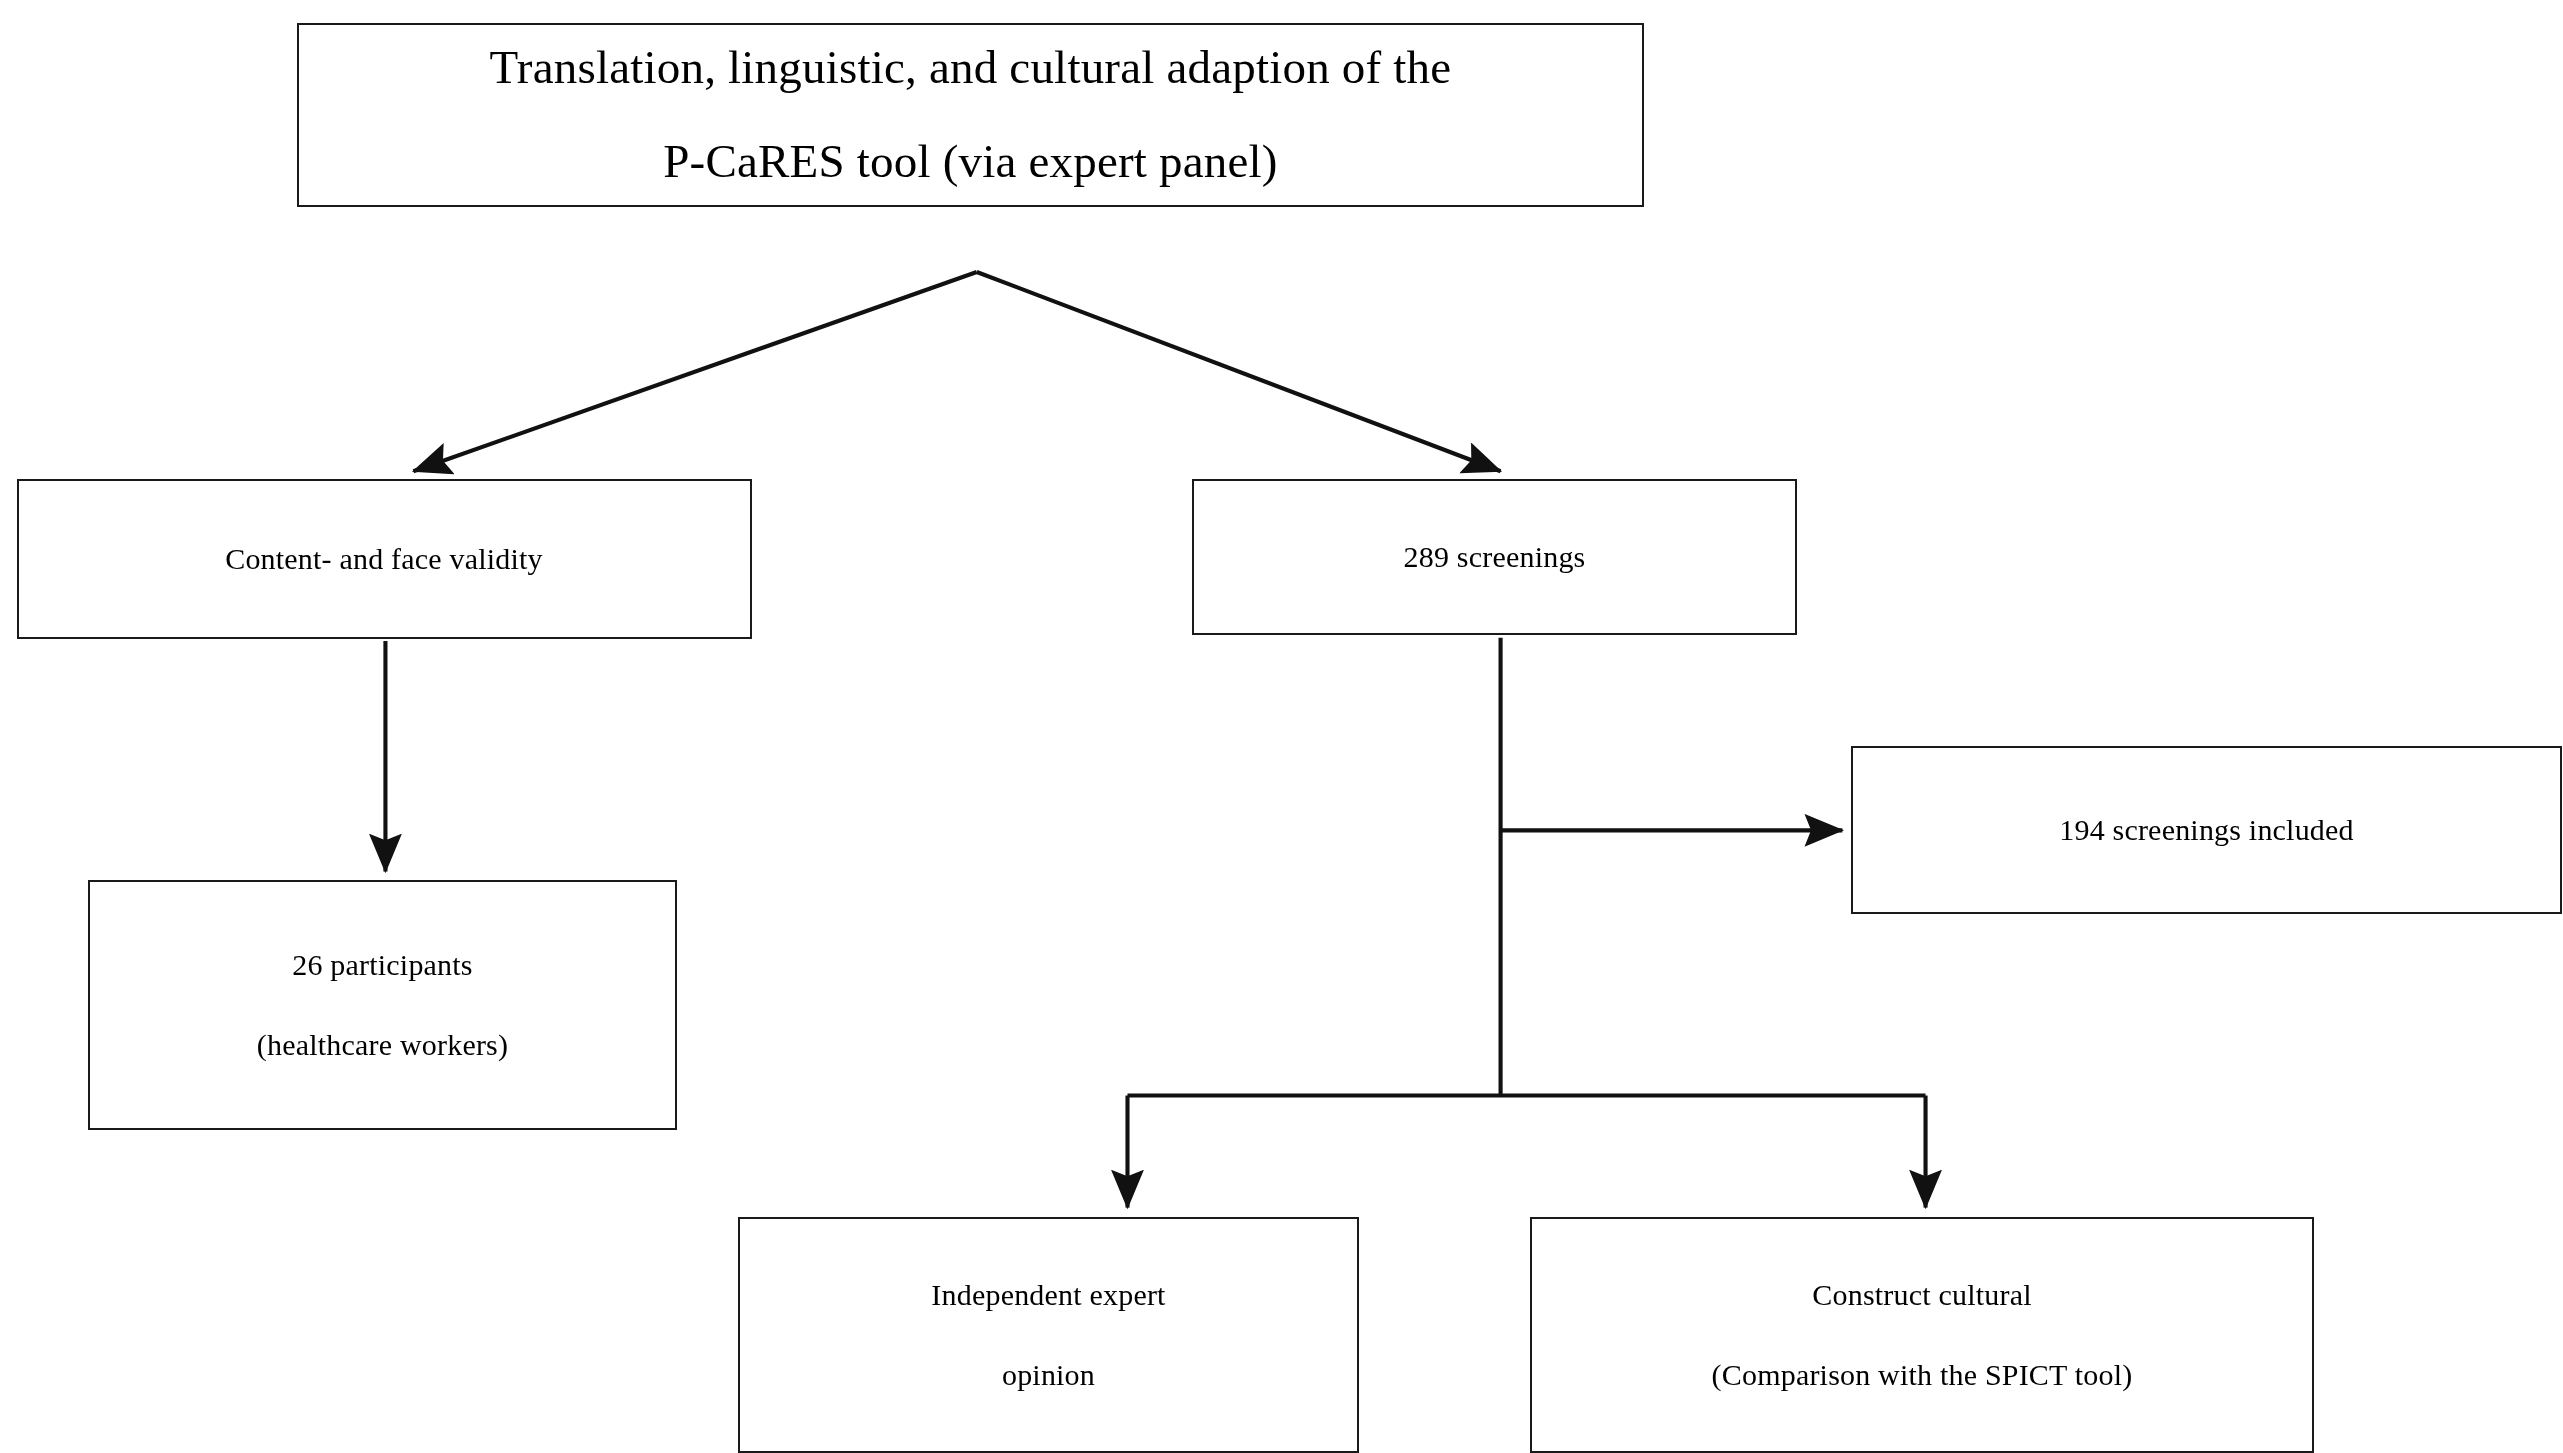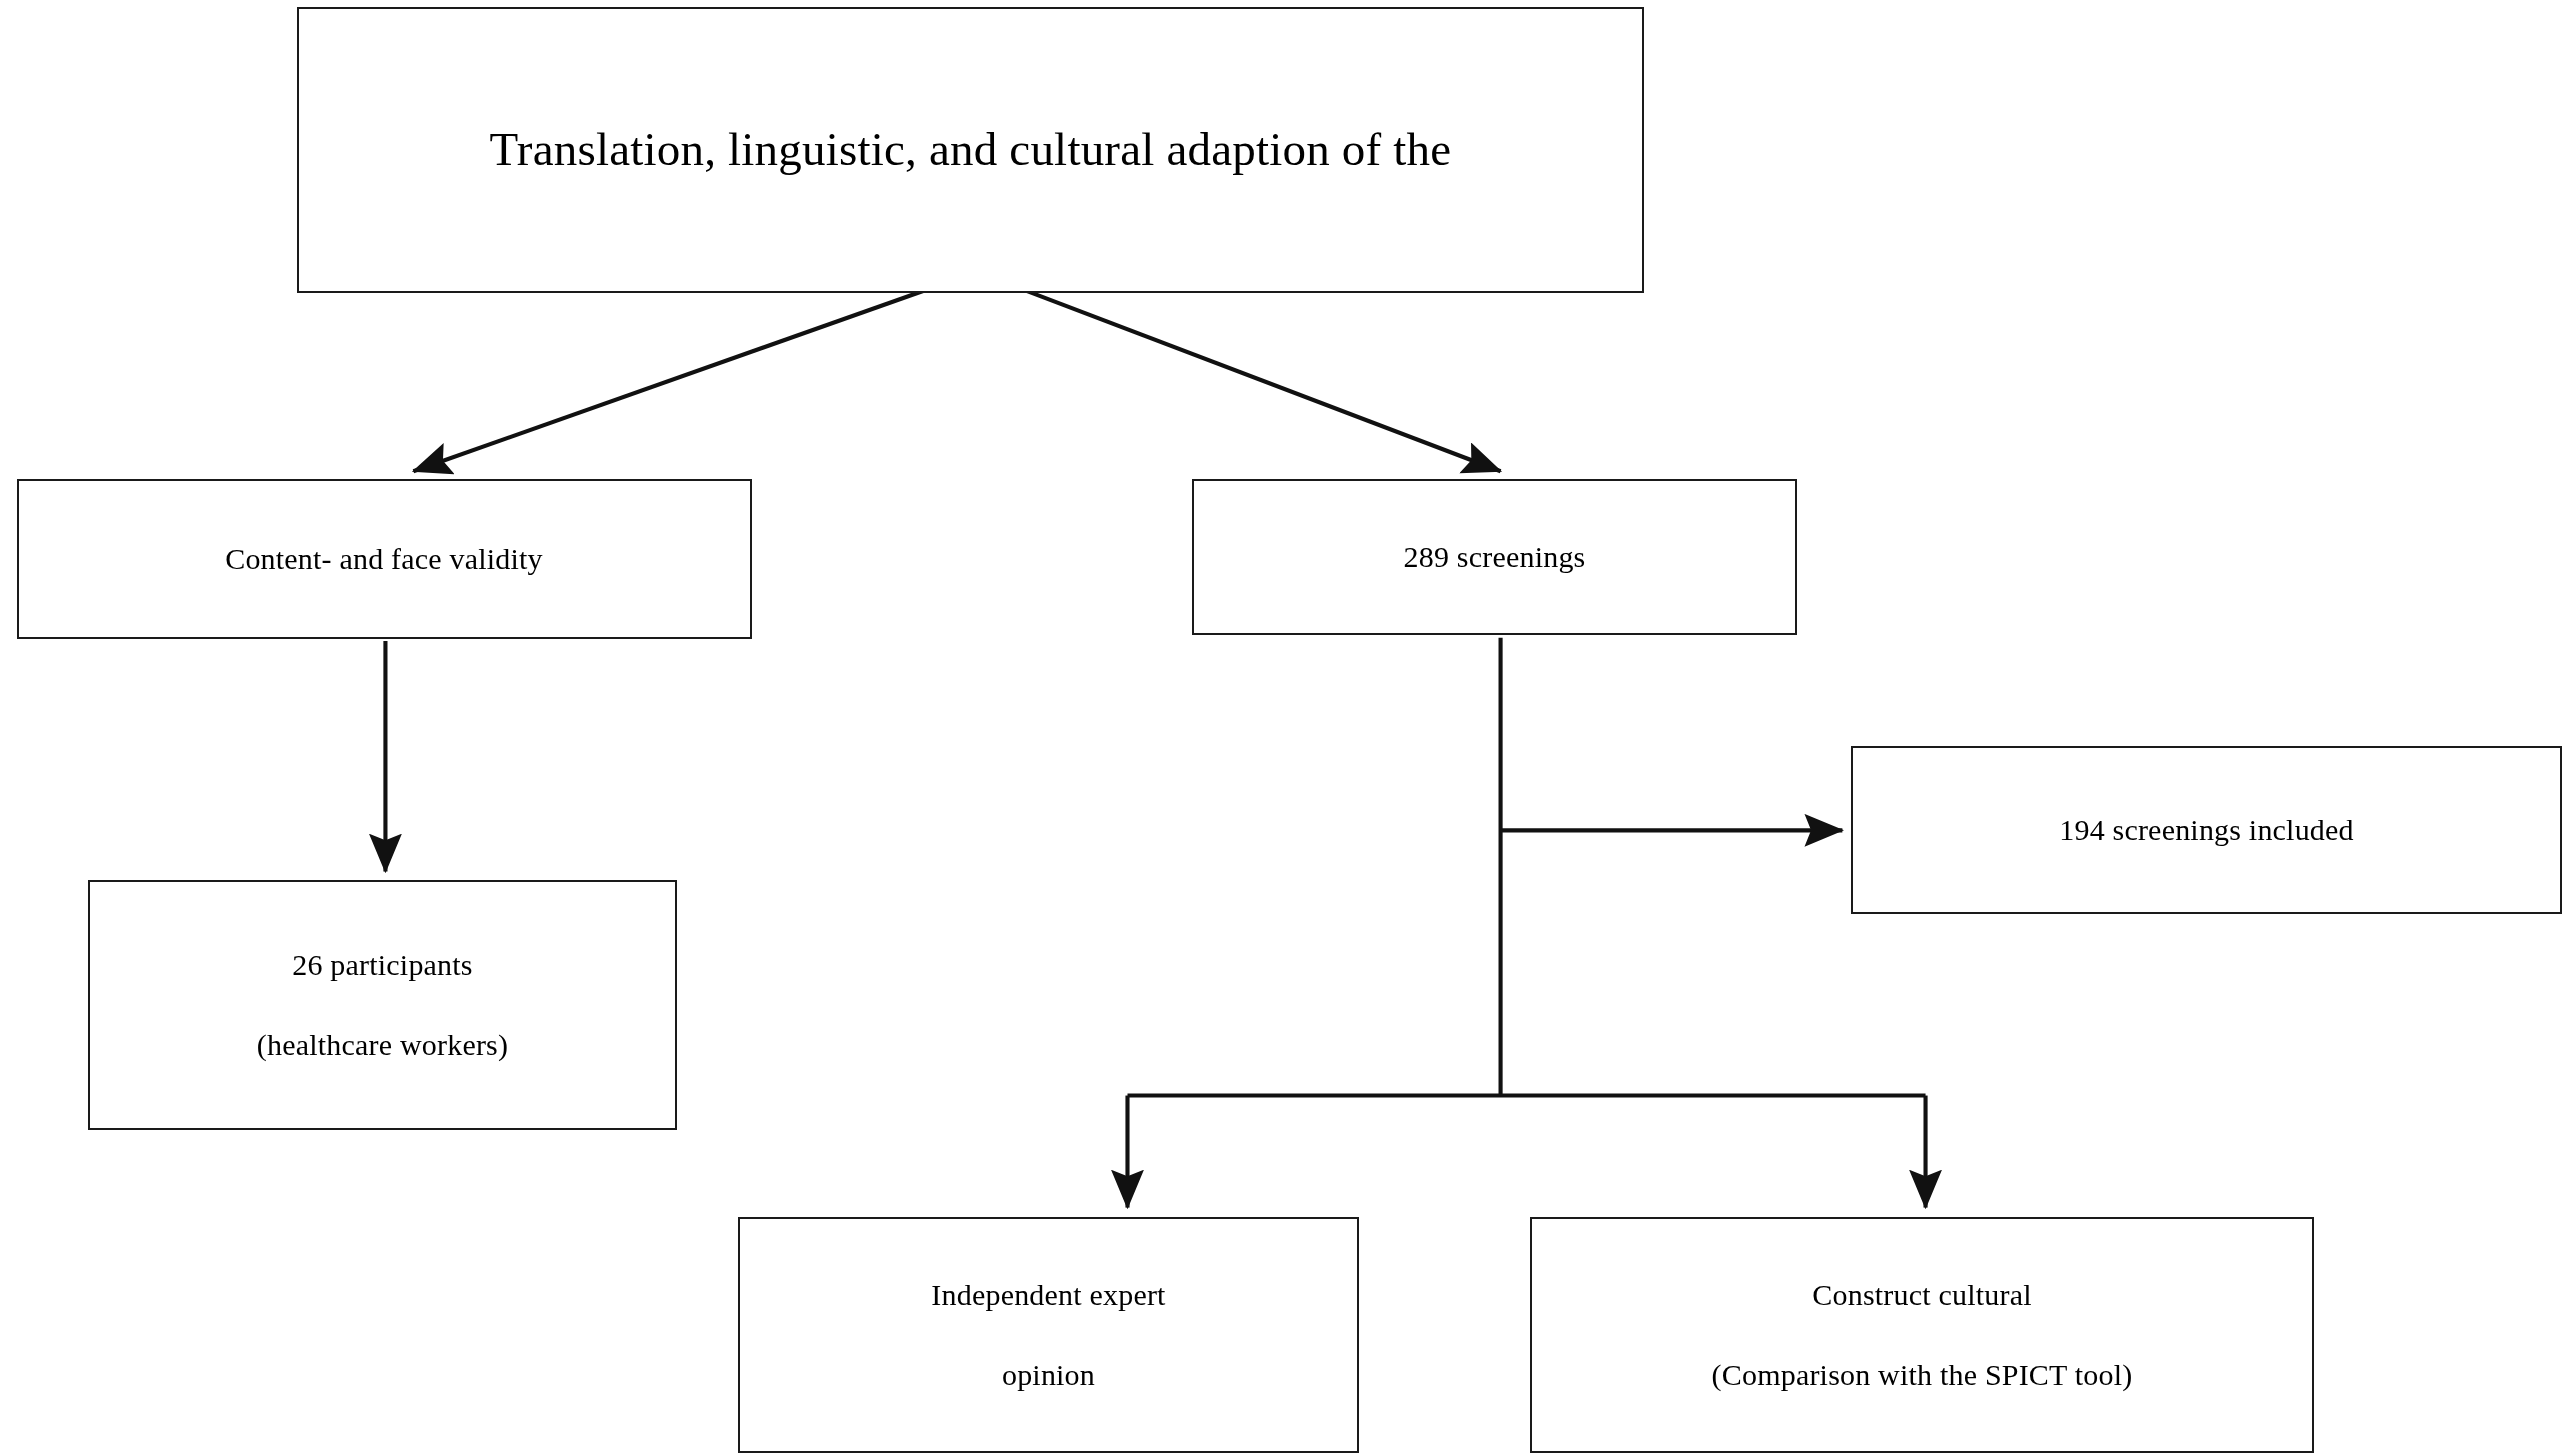--- a/index.html
+++ b/index.html
@@ -46,21 +46,21 @@
     letter-spacing: 0.2px;
   }
   .node-line + .node-line {
     margin-top: 46px;
   }
   .node.single .node-line {
     margin-top: 0;
   }
 
   
-  #node-translation      { left: 297px;  top: 7px;   width: 1347px; height: 286px; font-family: Liberation Serif, serif; }
+  #node-translation      { left: 297px;  top: 23px;   width: 1347px; height: 184px; font-family: Liberation Serif, serif; }
   #node-content-validity { left: 16.5px;   top: 479px;  width: 735px;  height: 160px; }
   #node-screenings-289   { left: 1192px; top: 479px;  width: 605px;  height: 156px; }
   #node-screenings-258   { left: 1851px; top: 746px;  width: 711px;  height: 168px; }
   #node-participants-26  { left: 88px;  top: 880px; width: 589px;  height: 250px; }
   #node-expert-opinion   { left: 738px;  top: 1217px; width: 621px;  height: 236px; }
   #node-construct-validity { left: 1530px; top: 1217px; width: 784px; height: 236px; }
 
   #node-translation .node-line  { font-size: 47px; }
   #node-participants-26 .node-line + .node-line { margin-top: 49px; }
   #node-expert-opinion .node-line + .node-line { margin-top: 49px; }
@@ -90,20 +90,21 @@
 
     <line x1="1369" y1="1330" x2="2338" y2="1330" stroke="#111111" stroke-width="5"></line>
 
     <line x1="1369" y1="1330" x2="1369" y2="1466" stroke="#111111" stroke-width="5" marker-end="url(#arrowhead)"></line>
 
     <line x1="2338" y1="1330" x2="2338" y2="1466" stroke="#111111" stroke-width="5" marker-end="url(#arrowhead)"></line>
   </svg>
 
   <div class="node" id="node-translation">
     <span class="node-line">Translation, linguistic, and cultural adaption of the</span>
+    <span class="node-line">P-CaRES tool (via expert panel)</span>
   </div>
 
   <div class="node single" id="node-content-validity">
     <span class="node-line">Content- and face validity</span>
   </div>
 
   <div class="node single" id="node-screenings-289">
     <span class="node-line">289 screenings</span>
   </div>
 

